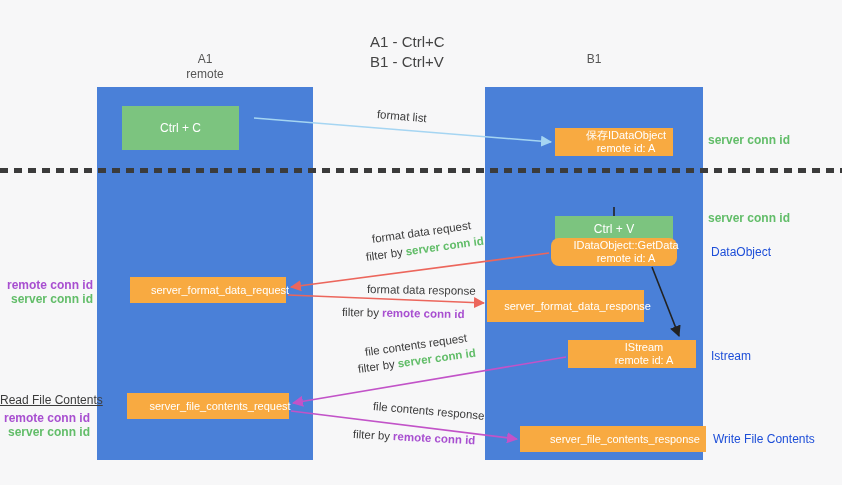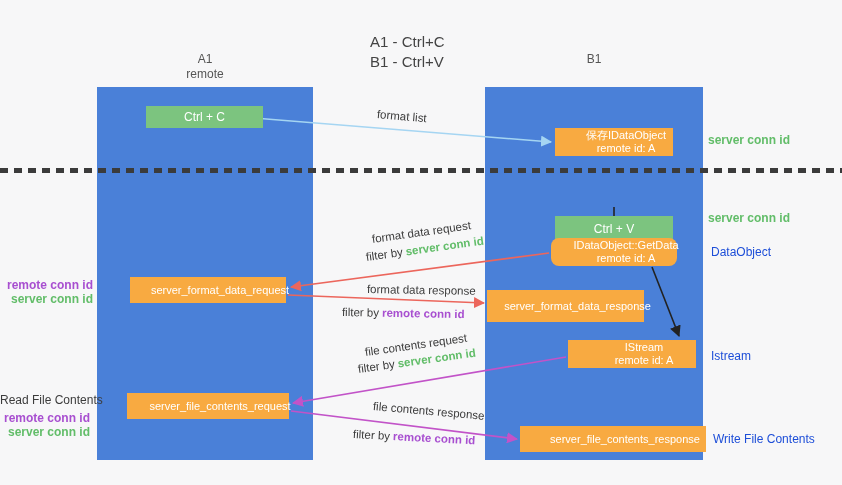--- a/index.html
+++ b/index.html
@@ -16,21 +16,21 @@
   .col-header.right{left:485px;width:218px;}
 
   .dotted-line{position:absolute;left:0;top:168px;width:842px;height:5px;z-index:4;
     background:repeating-linear-gradient(90deg,#3b3b3b 0 8px,transparent 8px 14px);}
 
   .node{position:absolute;display:flex;flex-direction:column;align-items:center;justify-content:center;
     color:#fff;text-align:center;z-index:6;box-sizing:border-box;}
   .green{background:#7cc47f;font-size:12px;}
   .orange{background:#f8aa41;font-size:11px;line-height:13px;padding-left:24px;}
 
-  .ctrl-c{left:146px;top:106px;width:117px;height:22px;}
+  .ctrl-c{left:122px;top:106px;width:117px;height:44px;}
   .save-obj{left:555px;top:128px;width:118px;height:28px;}
   .ctrl-v{left:555px;top:176px;width:118px;height:26px;margin-top:40px;}
   .getdata{left:551px;top:238px;width:126px;height:28px;border-radius:8px;}
   .format-req{left:130px;top:277px;width:156px;height:26px;}
   .format-resp{left:487px;top:290px;width:157px;height:32px;}
   .istream{left:568px;top:340px;width:128px;height:28px;}
   .file-req{left:127px;top:393px;width:162px;height:26px;}
   .file-resp{left:520px;top:426px;width:186px;height:26px;}
 
   .side-label{position:absolute;font-size:12px;color:#1d4ed8;z-index:7;white-space:nowrap;}
@@ -124,21 +124,21 @@
   <div class="side-label bold-green" style="left:708px;top:133px;">server conn id</div>
   <div class="side-label bold-green" style="left:708px;top:211px;">server conn id</div>
   <div class="side-label" style="left:711px;top:245px;">DataObject</div>
   <div class="side-label" style="left:711px;top:349px;">Istream</div>
   <div class="side-label" style="left:713px;top:432px;">Write File Contents</div>
 
   <div class="left-stack" style="left:0;width:93px;top:278px;">
     <div class="bold-purple">remote conn id</div>
     <div class="bold-green">server conn id</div>
   </div>
-  <div class="left-stack" style="left:0;width:68px;top:393px;color:#3c3c3c;">Read File Contents</div>
+  <div class="left-stack" style="left:0;width:68px;top:393px;color:#3c3c3c;text-decoration:underline;">Read File Contents</div>
   <div class="left-stack" style="left:0;width:90px;top:411px;">
     <div class="bold-purple">remote conn id</div>
     <div class="bold-green">server conn id</div>
   </div>
 
   <div class="arrow-label" style="left:377px;top:108px;transform:rotate(5deg);">format list</div>
 
   <div class="arrow-label" style="left:372px;top:233px;transform:rotate(-8deg);">format data request</div>
   <div class="arrow-label" style="left:366px;top:251px;transform:rotate(-8deg);">
     <span>filter by</span><span class="key bold-green">server conn id</span>

